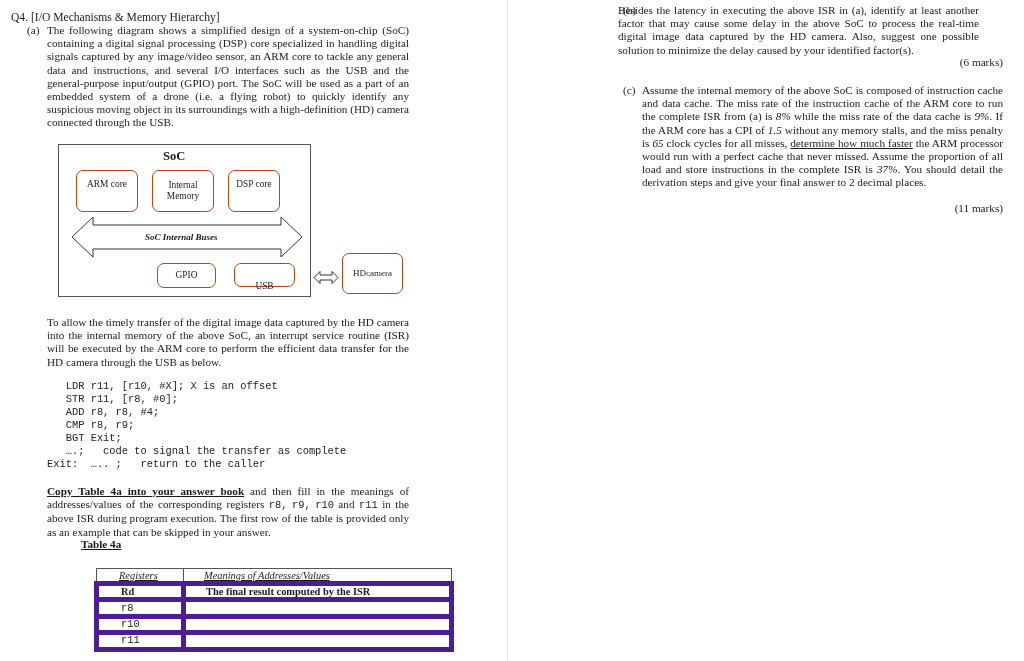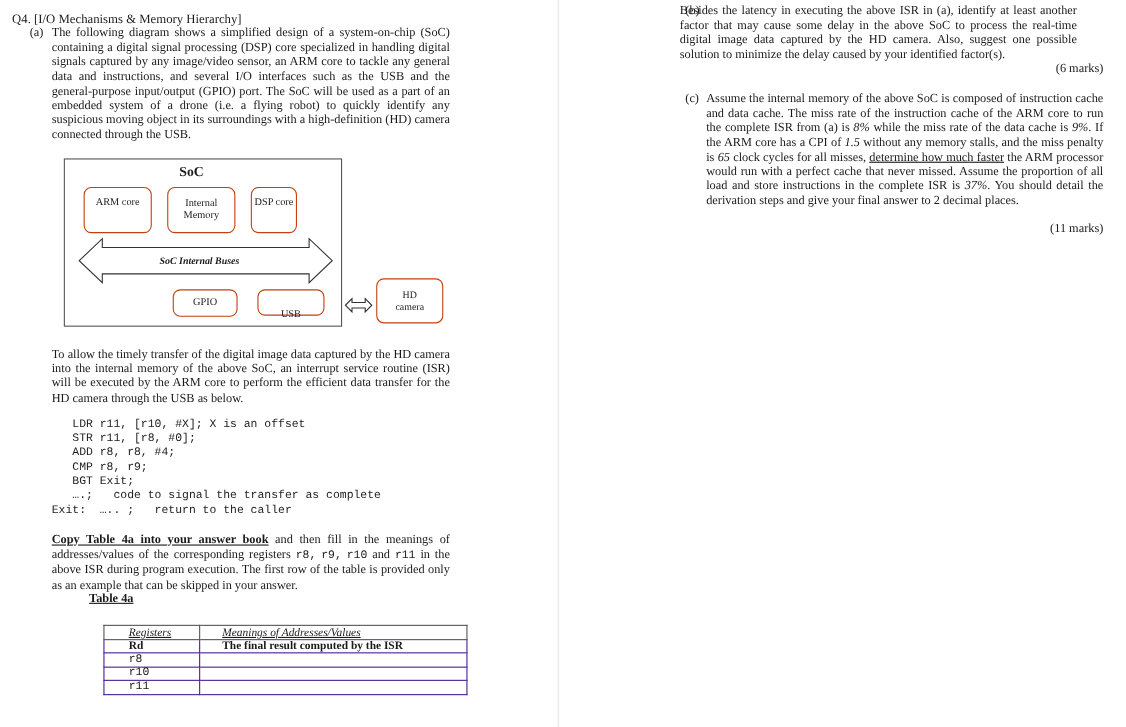--- a/index.html
+++ b/index.html
@@ -21,22 +21,22 @@
   .table-title { left:81px; top:538px; font-size:11.2px; font-weight:bold; text-decoration:underline; }
 
   
   .soc-box { position:absolute; left:58px; top:144px; width:253px; height:153px; border:1px solid #555; box-sizing:border-box; }
   .soc-title { left:163px; top:149px; font-size:12.5px; font-weight:bold; }
   .blk { position:absolute; border:1px solid #c2410c; border-radius:7px; box-sizing:border-box; font-size:9.4px; line-height:11px; text-align:center; display:flex; align-items:center; justify-content:center; color:#222; }
   .blk.top { align-items:flex-start; padding-top:8px; }
   .bus-label { left:145px; top:232px; font-size:9px; font-style:italic; font-weight:bold; }
 
   
-  table.reg { position:absolute; left:94px; top:568px; width:331px; border-collapse:collapse; font-size:10.4px; }
-  table.reg td { border:1px solid #4c1d95; padding:0 0 0 22px; height:11.4px; line-height:11px; }
+  table.reg { position:absolute; left:94px; top:568px; width:360px; border-collapse:collapse; font-size:10.4px; }
+  table.reg td { border:5px solid #4c1d95; padding:0 0 0 22px; height:11.4px; line-height:11px; }
   table.reg td.c2 { padding-left:20px; }
   table.reg th { border:1px solid #555; font-weight:normal; font-style:italic; text-decoration:underline; text-align:left; padding:0 0 0 22px; height:12px; line-height:11px; }
   table.reg th.c2 { padding-left:20px; }
   .rd { font-weight:bold; font-family:"Liberation Serif",serif; }
   .rd-val { font-weight:bold; }
 
   
   .p-b { left:618px; top:4px; width:361px; }
   .lbl-b { left:623px; top:4px; font-size:11.2px; line-height:13.2px; }
   .marks { font-size:11.2px; }
@@ -61,41 +61,41 @@
   <div class="soc-box"></div>
   <div class="abs soc-title">SoC</div>
 
   <div class="blk top" style="left:76px;top:170px;width:62px;height:42px;">
     <span>ARM core</span>
   </div>
   <div class="blk" style="left:152px;top:170px;width:62px;height:42px;flex-direction:column;">
     <span>Internal</span>
     <span>Memory</span>
   </div>
-  <div class="blk top" style="left:228px;top:170px;width:42px;height:42px;">
+  <div class="blk top" style="left:228px;top:170px;width:52px;height:42px;">
     <span>DSP core</span>
   </div>
 
   <svg class="abs" style="left:70px;top:214px;" width="234" height="46">
     <polygon points="2,23 23,3 23,11 211,11 211,3 232,23 211,43 211,35 23,35 23,43" fill="#ffffff" stroke="#333" stroke-width="1"></polygon>
   </svg>
   <div class="abs bus-label">SoC Internal Buses</div>
 
   <div class="blk" style="left:157px;top:263px;width:59px;height:25px;">
     <span>GPIO</span>
   </div>
   <div class="blk" style="left:234px;top:263px;width:61px;height:24px;align-items:flex-start;padding-top:17px;">
     <span>USB</span>
   </div>
 
   <svg class="abs" style="left:313px;top:270px;" width="26" height="15">
     <polygon points="1,7.5 7,1.5 7,5 19,5 19,1.5 25,7.5 19,13.5 19,10 7,10 7,13.5" fill="#ffffff" stroke="#333" stroke-width="1"></polygon>
   </svg>
 
-  <div class="blk" style="left:342px;top:253px;width:61px;height:41px;flex-direction:column;font-size:9px;">
+  <div class="blk" style="left:342px;top:253px;width:61px;height:41px;flex-direction:row;font-size:9px;">
     <span>HD</span>
     <span>camera</span>
   </div>
 </div>
 
 <div class="abs para p-transfer">To allow the timely transfer of the digital image data captured by the HD camera into the internal memory of the above SoC, an interrupt service routine (ISR) will be executed by the ARM core to perform the efficient data transfer for the HD camera through the USB as below.</div>
 
 <div class="abs code"><div>   LDR r11, [r10, #X]; X is an offset</div><div>   STR r11, [r8, #0];</div><div>   ADD r8, r8, #4;</div><div>   CMP r8, r9;</div><div>   BGT Exit;</div><div>   ….;   code to signal the transfer as complete</div><div>Exit:  ….. ;   return to the caller</div></div>
 
 <div class="abs para p-copy"><span class="u">Copy Table 4a into your answer book</span><span> and then fill in the meanings of addresses/values of the corresponding registers </span><span class="mono">r8,</span> <span class="mono">r9,</span> <span class="mono">r10</span><span> and </span><span class="mono">r11</span><span> in the above ISR during program execution. The first row of the table is provided only as an example that can be skipped in your answer.</span></div>

